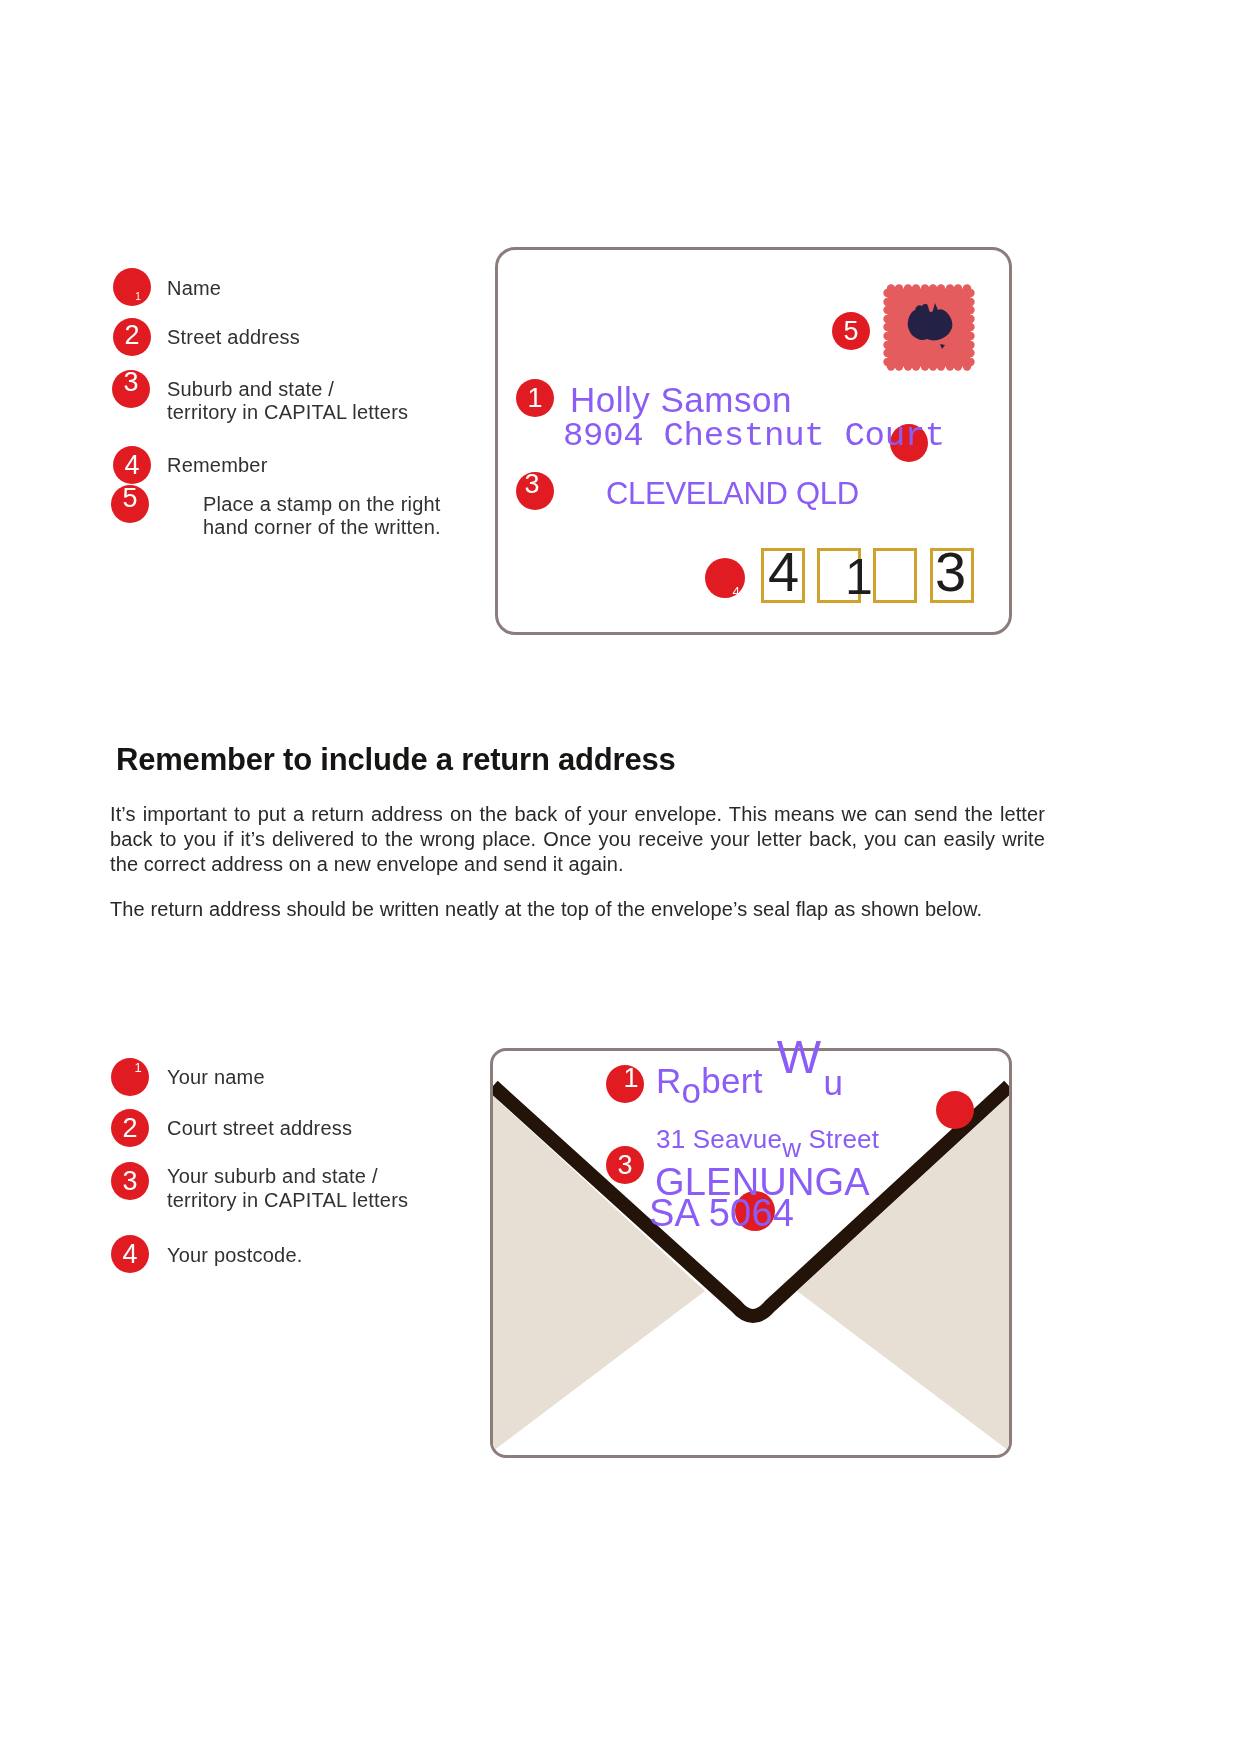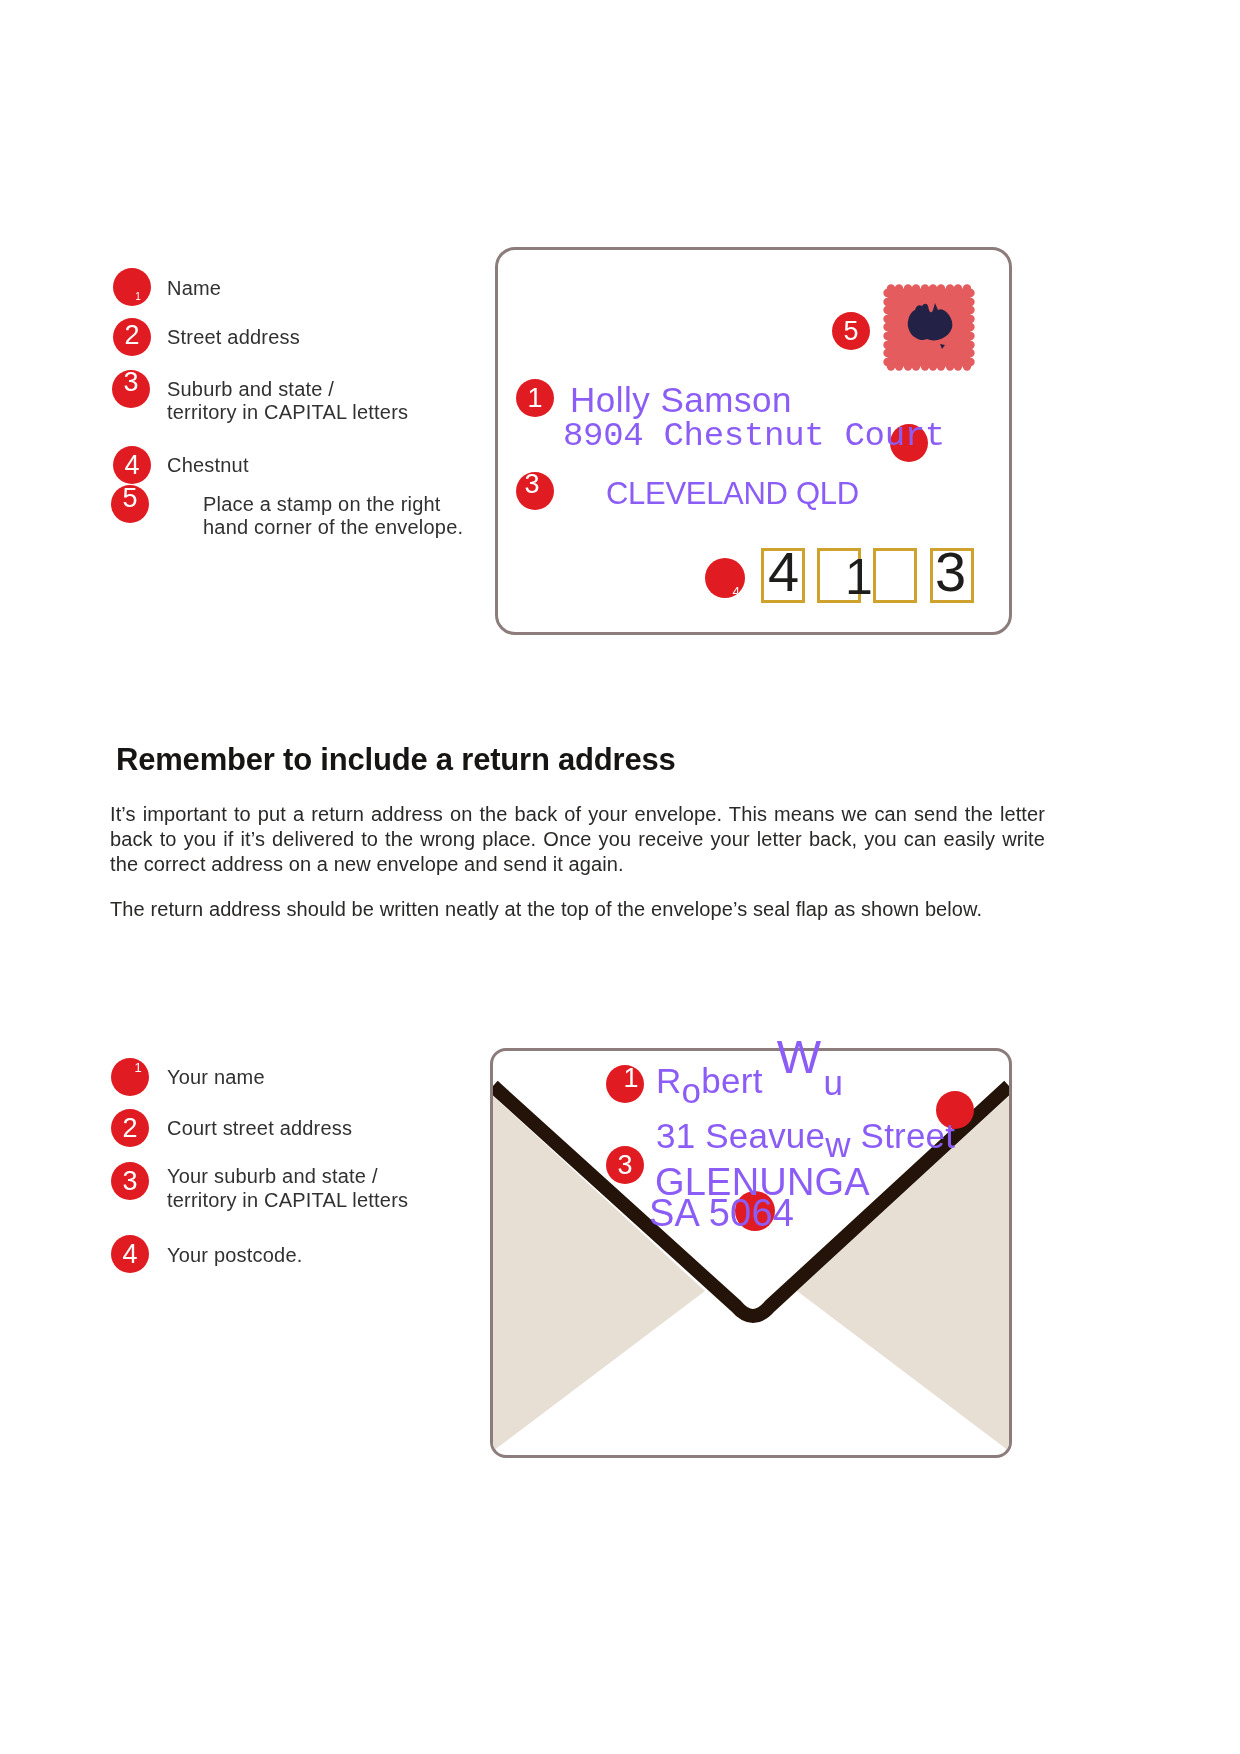--- a/index.html
+++ b/index.html
@@ -15,21 +15,21 @@
   .lbl{position:absolute;font-size:20px;line-height:23px;color:#323030;letter-spacing:.2px;}
   
   .env{position:absolute;background:#ffffff;border:3px solid #8c7c7c;box-sizing:border-box;}
   .env1{left:495px;top:247px;width:517px;height:388px;border-radius:20px;}
   .env2{left:490px;top:1048px;width:522px;height:410px;border-radius:16px;}
   .clip{position:absolute;inset:0;border-radius:13px;overflow:hidden;}
   .etext{position:absolute;color:#8b5cf6;z-index:2;white-space:nowrap;}
   .addr1{font-size:35px;line-height:35px;letter-spacing:.5px;}
   .addr2{font-size:34px;line-height:34px;letter-spacing:-.3px;}
   .addr3{font-size:31px;line-height:31px;letter-spacing:-.3px;margin-left:36px;}
-  .baddr{font-size:35px;line-height:29px;letter-spacing:.2px;}
+  .baddr{font-size:26px;line-height:36px;letter-spacing:.2px;}
   .bcaps{font-size:38px;line-height:30px;letter-spacing:.2px;}
   .bname{font-size:35px;line-height:35px;letter-spacing:.3px;}
   .sub{position:relative;top:10px;}
   .subw{position:relative;top:9px;}
   .wcap{font-size:47px;position:relative;top:-20px;margin-left:14px;}
   .ulow{position:relative;top:2px;margin-left:2px;}
   .pbox{position:absolute;width:44px;height:55px;border:3px solid #cfa22e;box-sizing:border-box;background:transparent;}
   .pdigit{position:absolute;font-size:56px;line-height:56px;color:#1f1d1b;z-index:2;}
   .heading{position:absolute;left:116px;top:742px;font-size:31px;font-weight:bold;
            color:#171513;letter-spacing:-.2px;white-space:nowrap;}
@@ -56,28 +56,28 @@
       <span style="top:-7px;">3</span>
     </div>
   <div class="lbl" style="left:167px;top:378px;">
     <div>Suburb and state /</div>
     <div>territory in CAPITAL letters</div>
   </div>
 
   <div class="mk" style="left:113px;top:446px;">
       <span>4</span>
     </div>
-  <div class="lbl" style="left:167px;top:454px;">Chestnut</div>
+  <div class="lbl" style="left:167px;top:454px;">Remember</div>
 
   <div class="mk" style="left:111px;top:485px;">
       <span style="top:-6px;">5</span>
     </div>
   <div class="lbl" style="left:167px;top:493px;margin-left:36px;">
     <div>Place a stamp on the right</div>
-    <div>hand corner of the envelope.</div>
+    <div>hand corner of the written.</div>
   </div>
 
   <div class="env env1">
 
     <svg style="position:absolute;left:385px;top:34px;" width="92" height="87" viewBox="0 0 92 87">
       <g fill="#e45c5e">
         <rect x="4.5" y="4.5" width="83" height="78"></rect>
         <circle cx="8" cy="4.5" r="4.2"></circle>
           <circle cx="16" cy="4.5" r="4.2"></circle>
           <circle cx="25" cy="4.5" r="4.2"></circle>

